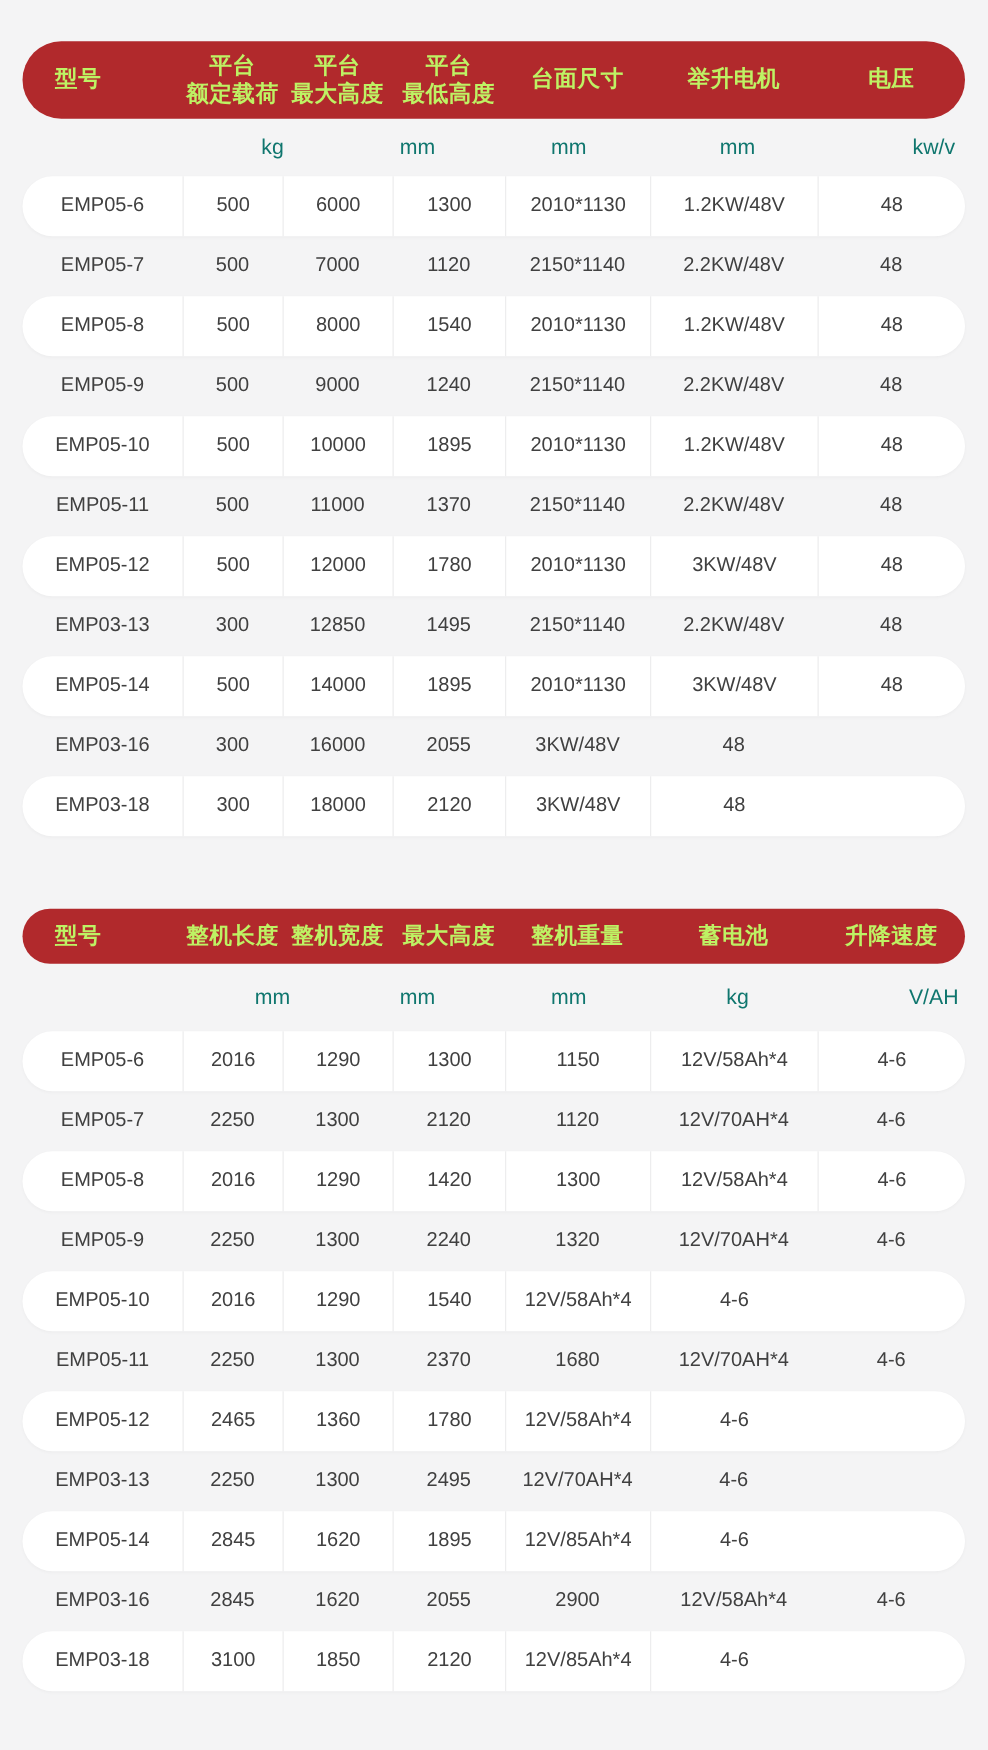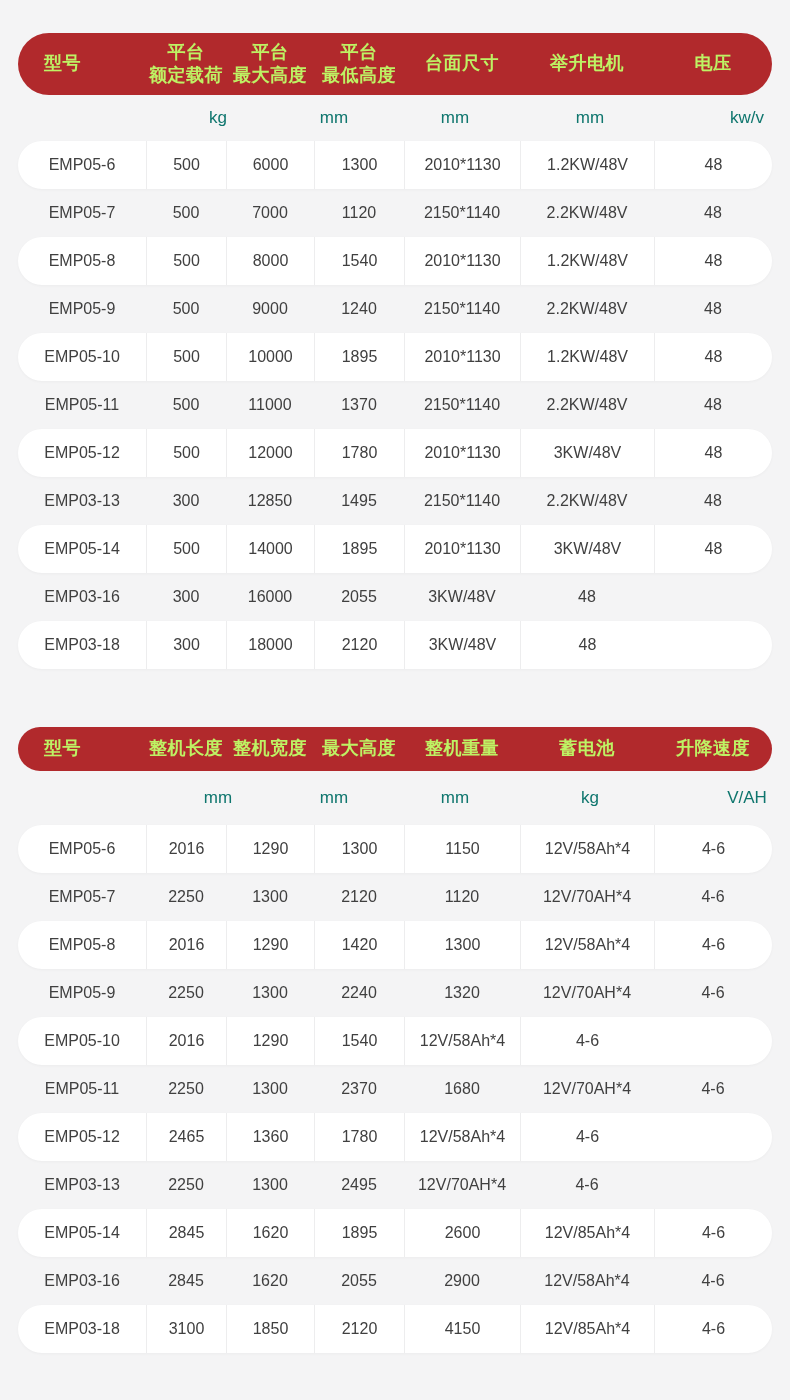--- a/index.html
+++ b/index.html
@@ -326,38 +326,36 @@
     <div class="data-cell" data-cell="">1300</div>
     <div class="data-cell" data-cell="">2495</div>
     <div class="data-cell" data-cell="">12V/70AH*4</div>
     <div class="data-cell" data-cell="">4-6</div>
   </div>
         <div class="grid-row data-row white">
     <div class="data-cell" data-cell="">EMP05-14</div>
     <div class="data-cell" data-cell="">2845</div>
     <div class="data-cell" data-cell="">1620</div>
     <div class="data-cell" data-cell="">1895</div>
-    <div class="data-cell" data-cell="">2600</div>
     <div class="data-cell" data-cell="">12V/85Ah*4</div>
     <div class="data-cell" data-cell="">4-6</div>
   </div>
         <div class="grid-row data-row gray">
     <div class="data-cell" data-cell="">EMP03-16</div>
     <div class="data-cell" data-cell="">2845</div>
     <div class="data-cell" data-cell="">1620</div>
     <div class="data-cell" data-cell="">2055</div>
     <div class="data-cell" data-cell="">2900</div>
     <div class="data-cell" data-cell="">12V/58Ah*4</div>
     <div class="data-cell" data-cell="">4-6</div>
   </div>
         <div class="grid-row data-row white">
     <div class="data-cell" data-cell="">EMP03-18</div>
     <div class="data-cell" data-cell="">3100</div>
     <div class="data-cell" data-cell="">1850</div>
     <div class="data-cell" data-cell="">2120</div>
-    <div class="data-cell" data-cell="">4150</div>
     <div class="data-cell" data-cell="">12V/85Ah*4</div>
     <div class="data-cell" data-cell="">4-6</div>
   </div>
       </div>
   </section>
 
 </div>
 
 </body></html>

